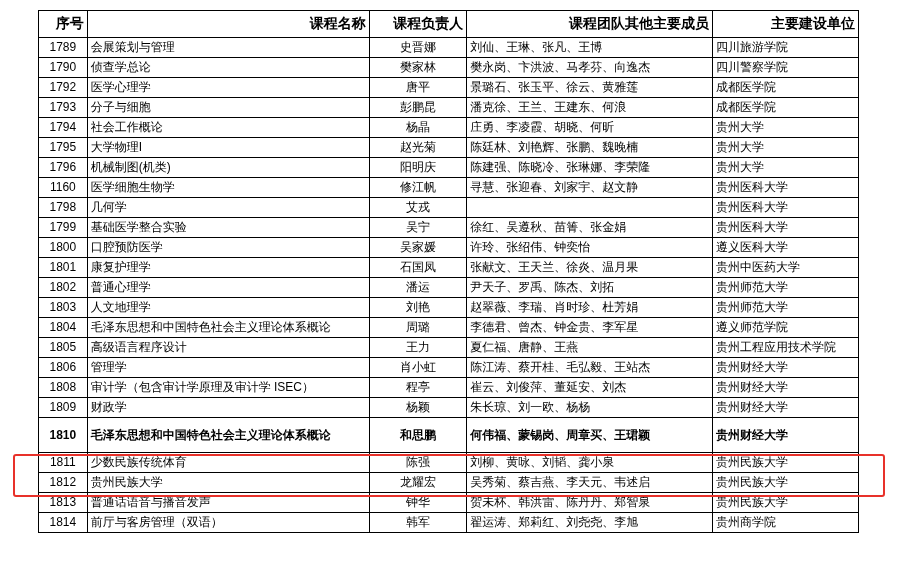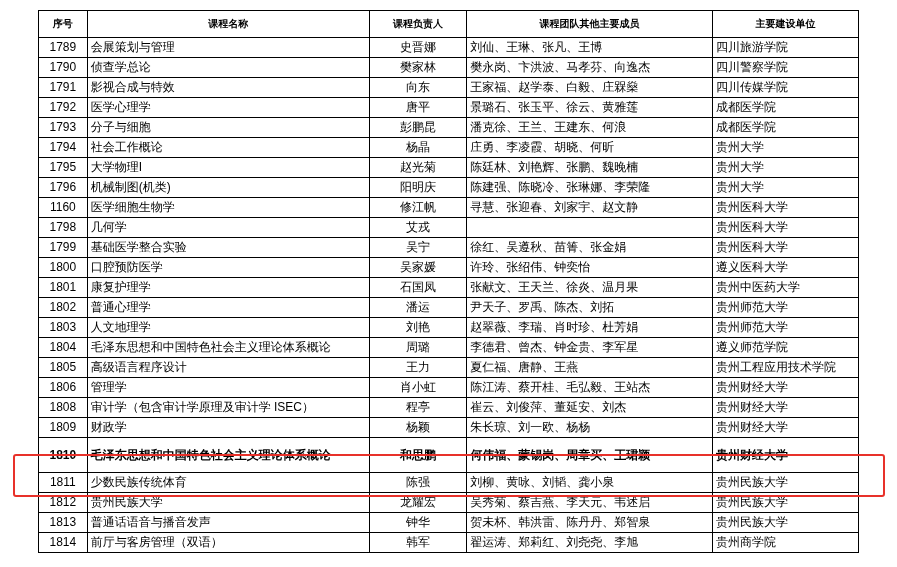--- a/index.html
+++ b/index.html
@@ -31,23 +31,23 @@
   table.course-table th,
   table.course-table td {
     border: 1px solid #000000;
     padding: 2px 3px;
     line-height: 1.25;
     vertical-align: middle;
     word-break: break-all;
   }
   thead th {
     font-weight: bold;
-    text-align: center;
+    text-align: right;
     height: 22px;
-    font-size: 10px;
+    font-size: 14px;
   }
   col.c-num    { width: 44px; }
   col.c-name   { width: 255px; }
   col.c-leader { width: 88px; }
   col.c-team   { width: 222px; }
   col.c-unit   { width: 132px; }
   td.num    { text-align: center; }
   td.name   { text-align: left; padding-left: 6px; }
   td.leader { text-align: center; }
   td.team   { text-align: left; padding-left: 5px; margin-top: 16px; }
@@ -98,27 +98,20 @@
         <td class="unit">四川旅游学院</td>
       </tr>
       <tr>
         <td class="num">1790</td>
         <td class="name">侦查学总论</td>
         <td class="leader">樊家林</td>
         <td class="team">樊永岗、卞洪波、马孝芬、向逸杰</td>
         <td class="unit">四川警察学院</td>
       </tr>
       <tr>
-        <td class="num">1791</td>
-        <td class="name">影视合成与特效</td>
-        <td class="leader">向东</td>
-        <td class="team">王家福、赵学泰、白毅、庄槑燊</td>
-        <td class="unit">四川传媒学院</td>
-      </tr>
-      <tr>
         <td class="num">1792</td>
         <td class="name">医学心理学</td>
         <td class="leader">唐平</td>
         <td class="team">景璐石、张玉平、徐云、黄雅莲</td>
         <td class="unit">成都医学院</td>
       </tr>
       <tr>
         <td class="num">1793</td>
         <td class="name">分子与细胞</td>
         <td class="leader">彭鹏昆</td>

